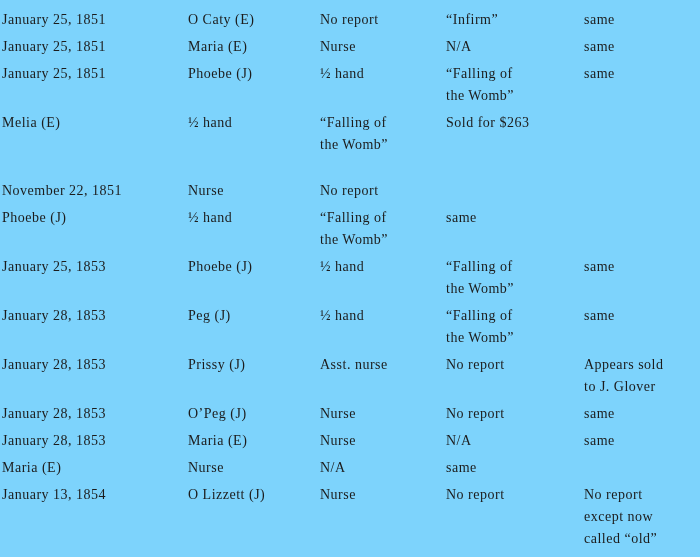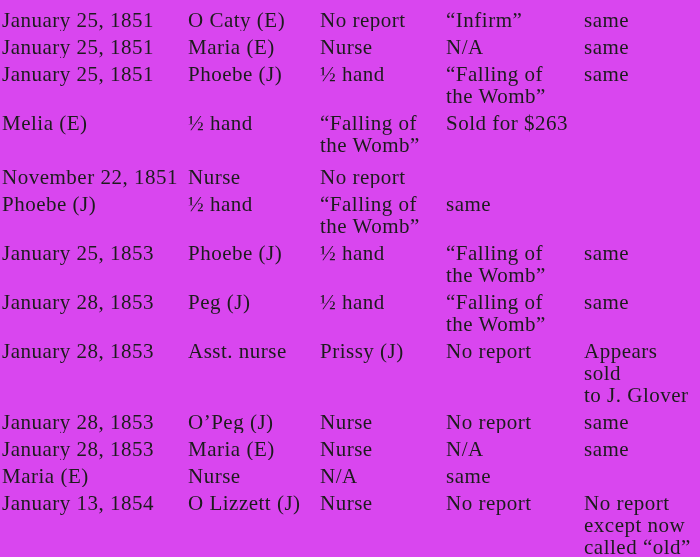--- a/index.html
+++ b/index.html
@@ -4,40 +4,40 @@
 <style>
   html, body {
     margin: 0;
     padding: 0;
     background: #ffffff;
   }
   .page {
     position: relative;
     width: 700px;
     height: 557px;
-    background: #d946ef;
+    background: #7dd3fc;
     overflow: hidden;
     font-family: "Liberation Serif", serif;
     color: #1c1c1c;
-    font-size: 21px;
+    font-size: 14px;
     letter-spacing: 0.5px;
     box-sizing: border-box;
     padding: 9px 0 0 2px;
   }
   .ledger-table {
     width: 698px;
   }
   .row {
     display: grid;
     grid-template-columns: 186px 132px 126px 138px 116px;
     margin-bottom: 5px;
   }
   
   .row.gap-before {
-    margin-top: 10px;
+    margin-top: 24px;
   }
   .cell {
     line-height: 22px;
     white-space: pre-line;
     overflow: hidden;
   }
 </style>
 </head>
 <body>
 
@@ -104,22 +104,22 @@
       <div class="cell">January 28, 1853</div>
       <div class="cell">Peg (J)</div>
       <div class="cell">½ hand</div>
       <div class="cell">“Falling of
 the Womb”</div>
       <div class="cell">same</div>
     </div>
 
     <div class="row">
       <div class="cell">January 28, 1853</div>
+      <div class="cell">Prissy (J)</div>
       <div class="cell">Asst. nurse</div>
-      <div class="cell">Prissy (J)</div>
       <div class="cell">No report</div>
       <div class="cell">Appears sold
 to J. Glover</div>
     </div>
 
     <div class="row">
       <div class="cell">January 28, 1853</div>
       <div class="cell">O’Peg (J)</div>
       <div class="cell">Nurse</div>
       <div class="cell">No report</div>

